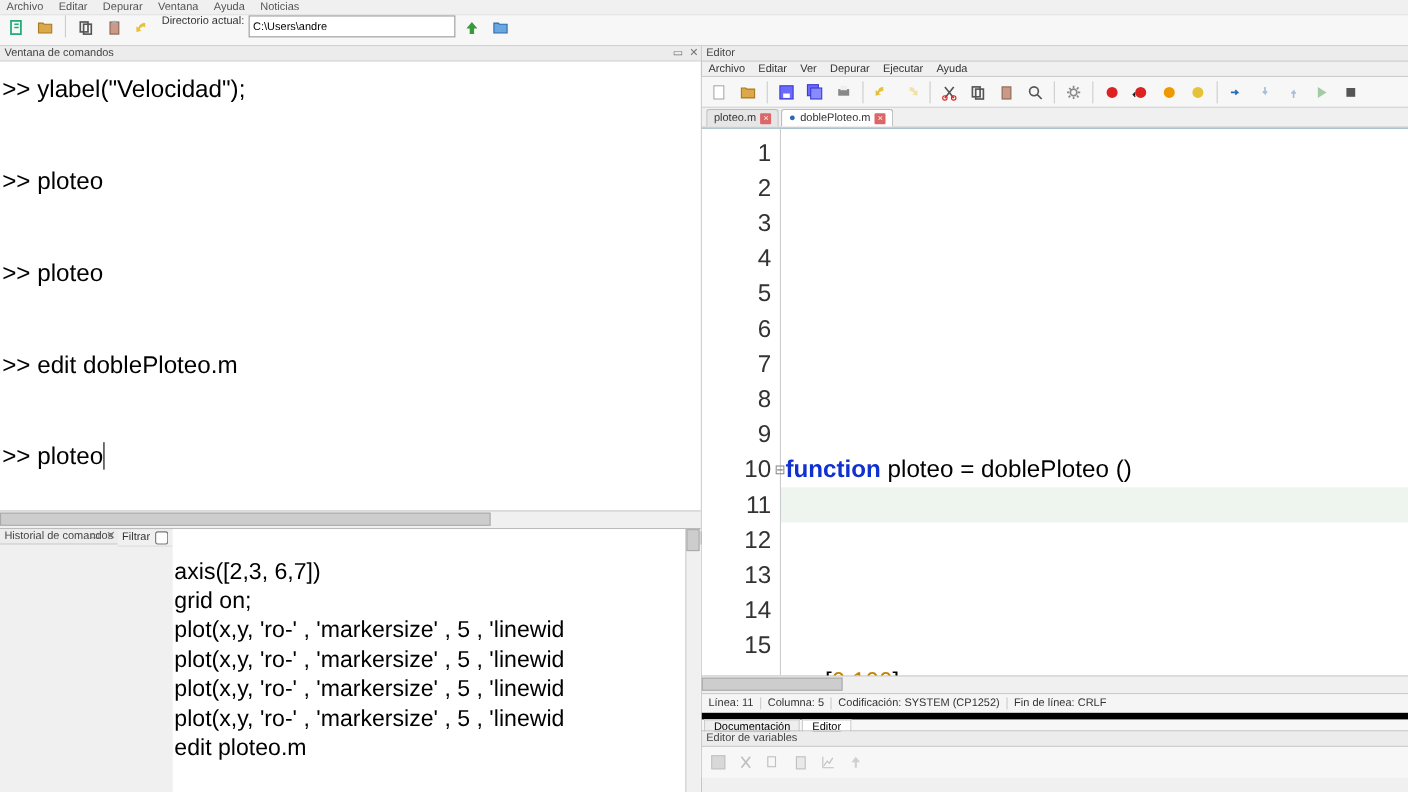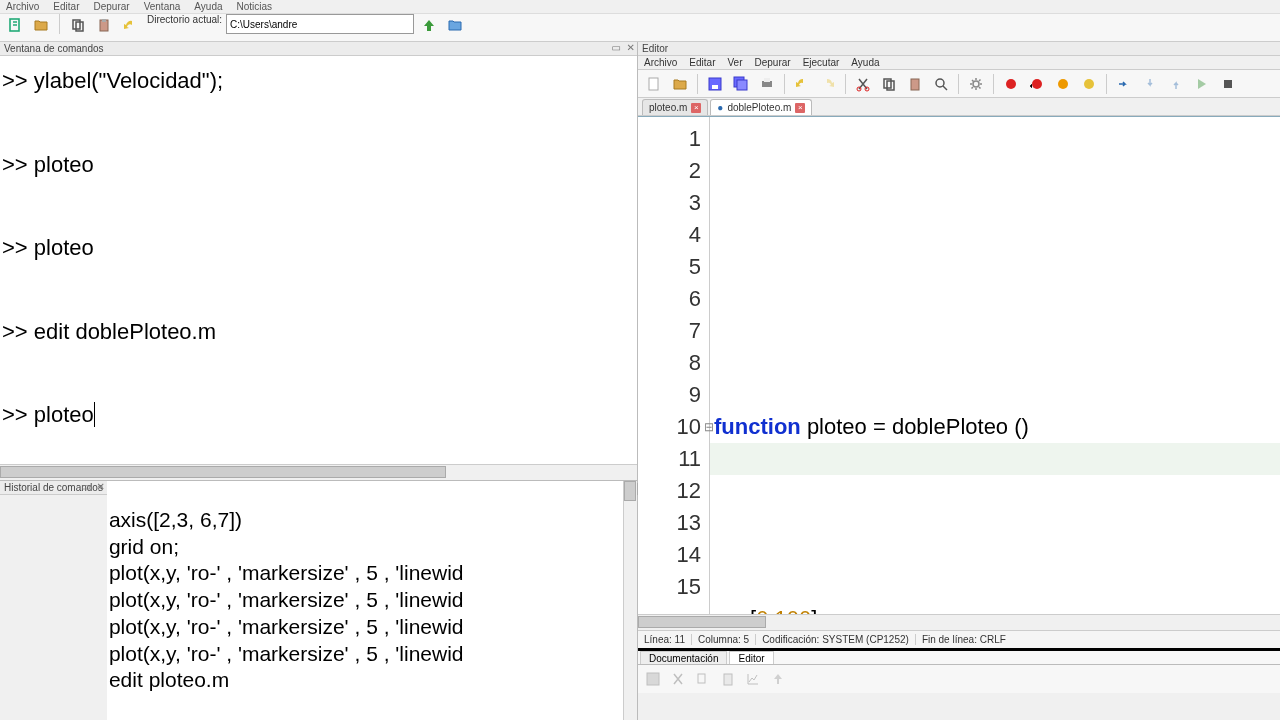--- a/index.html
+++ b/index.html
@@ -49,21 +49,21 @@
 .gutter div { height:32px; }
 .code { flex:1; padding:6px 0 0 4px; font-family:"Courier New",monospace; font-size:22px; line-height:32px; white-space:pre; color:#000; position:relative; }
 .code .hl { position:absolute; left:0; right:0; background:#eef5ee; height:32px; z-index:0; }
 .code .ln { position:relative; z-index:1; height:32px; }
 .kw { color:#1030d0; font-weight:bold; }
 .num { color:#c08000; }
 
 .statusbar { height:18px; background:#f5f5f5; border-top:1px solid #ccc; display:flex; align-items:center; font-size:10px; color:#333; padding:0 6px; gap:6px; }
 .statusbar .sect { border-right:1px solid #ccc; padding-right:6px; }
 
-.docedit { height:16px; display:flex; align-items:flex-start; border-top:3px solid #000000; background:#f7f7f7; }
+.docedit { height:16px; display:flex; align-items:flex-start; border-top:6px solid #000000; background:#f7f7f7;text-decoration:underline; }
 .docedit .t { font-size:10px; padding:1px 8px; border:1px solid #ccc; border-bottom:none; background:#eee; margin-left:2px; }
 .docedit .t.active { background:#fff; }
 
 .vareditpane { height:56px; border-top:1px solid #bbb; display:flex; flex-direction:column; }
 .vartoolbar { height:28px; display:flex; align-items:center; gap:3px; padding:0 4px; background:#f7f7f7; }
 .vartoolbar .tbtn { opacity:.5; }
 
 
 .i-new { fill:none; stroke:#2a7; stroke-width:1.6; }
 .i-folder { fill:#dca94a; stroke:#a87a20; }
@@ -152,20 +152,24 @@
     </div>
     <div class="hscroll">
         <div class="thumb"></div>
       </div>
 
     <div class="histpanel">
       <div class="panetitle">
         <span>Historial de comandos</span>
         <span class="pmax">▭</span>
         <span class="pclose">✕</span>
+      </div>
+      <div class="filter">
+        <span>Filtrar</span>
+        <input type="checkbox" style="">
       </div>
       <div class="histwin">
 <span>axis([2,3, 6,7])</span>
 <span>grid on;</span>
 <span>plot(x,y, 'ro-' , 'markersize' , 5 , 'linewid</span>
 <span>plot(x,y, 'ro-' , 'markersize' , 5 , 'linewid</span>
 <span>plot(x,y, 'ro-' , 'markersize' , 5 , 'linewid</span>
 <span>plot(x,y, 'ro-' , 'markersize' , 5 , 'linewid</span>
 <span>edit ploteo.m</span>
 
@@ -369,20 +373,23 @@
       <span class="sect"><span>Columna:</span> <span>5</span></span>
       <span class="sect"><span>Codificación:</span> <span>SYSTEM (CP1252)</span></span>
       <span><span>Fin de línea:</span> <span>CRLF</span></span>
     </div>
     <div class="docedit">
       <div class="t">Documentación</div>
       <div class="t active">Editor</div>
     </div>
 
     <div class="vareditpane">
+      <div class="panetitle">
+        <span>Editor de variables</span>
+      </div>
       <div class="vartoolbar">
         <div class="tbtn">
             <svg viewBox="0 0 16 16">
               <rect x="2" y="2" width="12" height="12" fill="#bbb" stroke="#888"></rect>
             </svg>
           </div>
         <div class="tbtn">
             <svg viewBox="0 0 16 16">
               <path d="M4 3l8 10M12 3L4 13" stroke="#888" stroke-width="1.5"></path>
             </svg>

